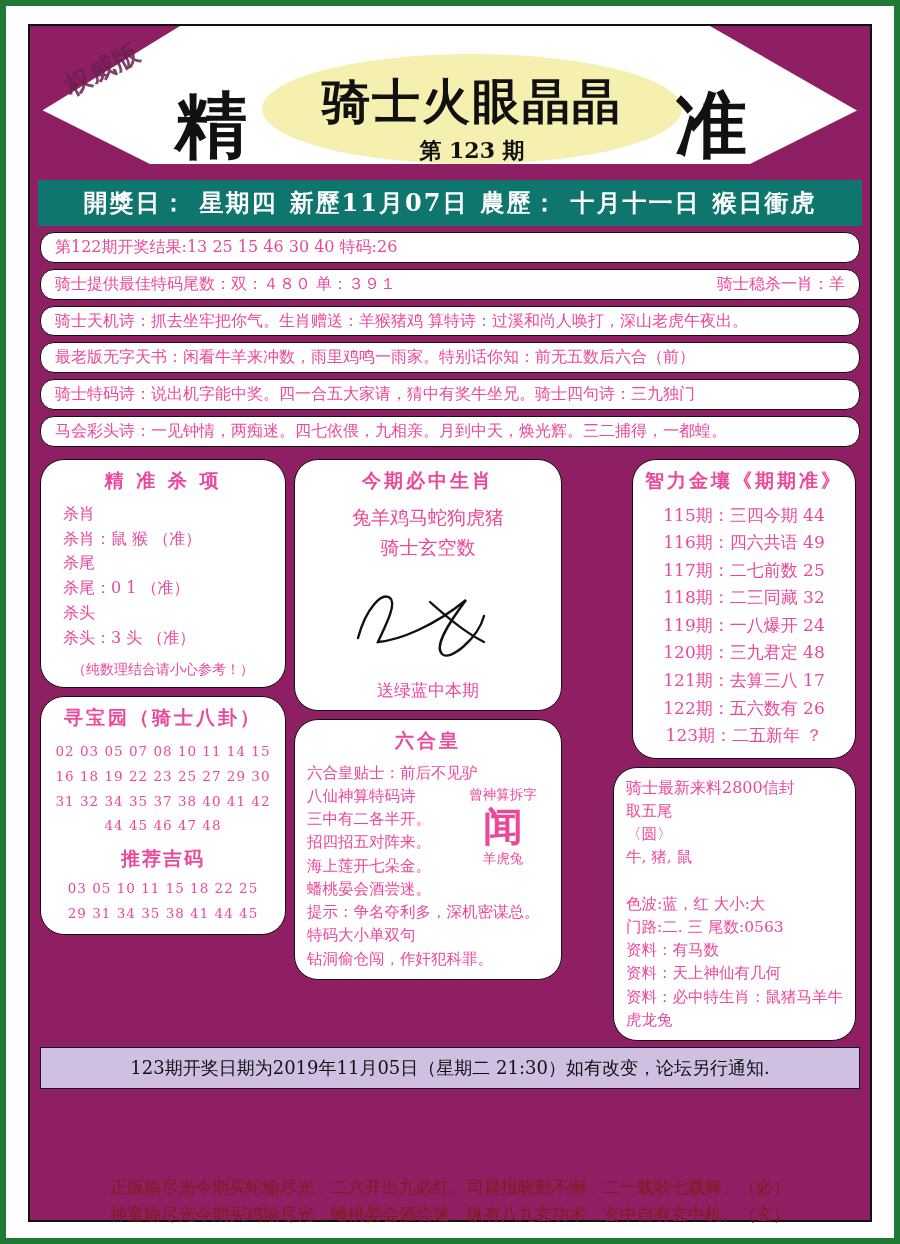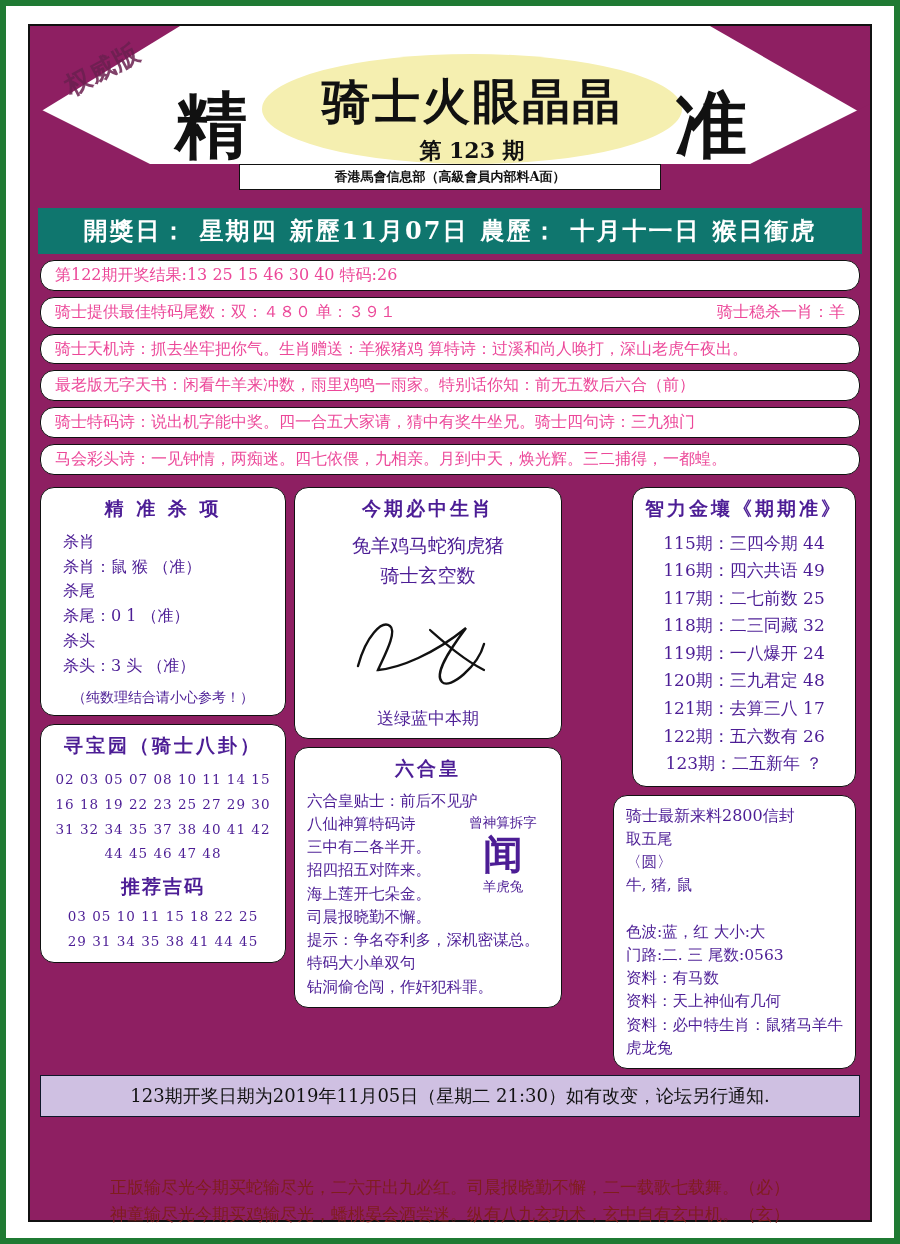--- a/index.html
+++ b/index.html
@@ -112,22 +112,22 @@
   
   .panels{
     position:relative;padding:4px 10px 0 10px;
     display:flex;gap:8px;align-items:flex-start;
   }
   .col{display:flex;flex-direction:column;gap:8px;}
   .col-a{width:246px;}
   .col-b{width:268px;}
   .col-c{width:286px;align-items:flex-end;}
   .box{
-    background:#fff;border:1px solid #111;border-radius:14px;
-    padding:8px 12px;color:#4c1d95;
+    background:#fff;border:1px solid #111;border-radius:24px;
+    padding:8px 12px;color:#ec4899;
     font-family:"DejaVu Serif","Liberation Serif",serif;
   }
   .box h3{
     margin:0 0 8px 0;text-align:center;font-size:19px;font-weight:bold;letter-spacing:3px;
   }
   .kill-list{font-size:16px;line-height:1.55;padding-left:10px;}
   .note{text-align:center;font-size:14px;margin-top:10px;}
   .center{text-align:center;}
   .zodiac{font-size:19px;line-height:1.6;text-align:center;}
   .scrawl{height:110px;display:flex;align-items:center;justify-content:center;}
@@ -173,23 +173,20 @@
       <div class="hdr-tri-bl"></div>
       <div class="hdr-tri-br"></div>
       <div class="ellipse"></div>
       <div class="stamp">权威版</div>
       <div class="jing">精</div>
       <div class="zhun">准</div>
       <div class="title-main">骑士火眼晶晶</div>
       <div class="title-issue">第 123 期</div>
     </div>
 
-    <div class="subbar">
-      <div class="subbar-box">香港馬會信息部（高級會員内部料A面）</div>
-    </div>
 
     <div class="datebar">
       <span>開獎日：</span>
       <span>星期四</span>
       <span>新歷11月07日</span>
       <span>農歷：</span>
       <span>十月十一日</span>
       <span>猴日衝虎</span>
     </div>
 
@@ -257,21 +254,21 @@
             <div class="liuhe-side center">
               <div class="small">曾神算拆字</div>
               <div class="wen">闻</div>
               <div class="small">羊虎兔</div>
             </div>
             <div>六合皇贴士：前后不见驴</div>
             <div>八仙神算特码诗</div>
             <div>三中有二各半开。</div>
             <div>招四招五对阵来。</div>
             <div>海上莲开七朵金。</div>
-            <div>司晨报晓勤不懈。</div>
+            <div>蟠桃晏会酒尝迷。</div>
             <div>提示：争名夺利多，深机密谋总。</div>
             <div>特码大小单双句</div>
             <div>钻洞偷仓闯，作奸犯科罪。</div>
           </div>
         </div>
       </div>
 
       <div class="col col-c">
         <div class="box">
           <h3>智力金壤《期期准》</h3>

